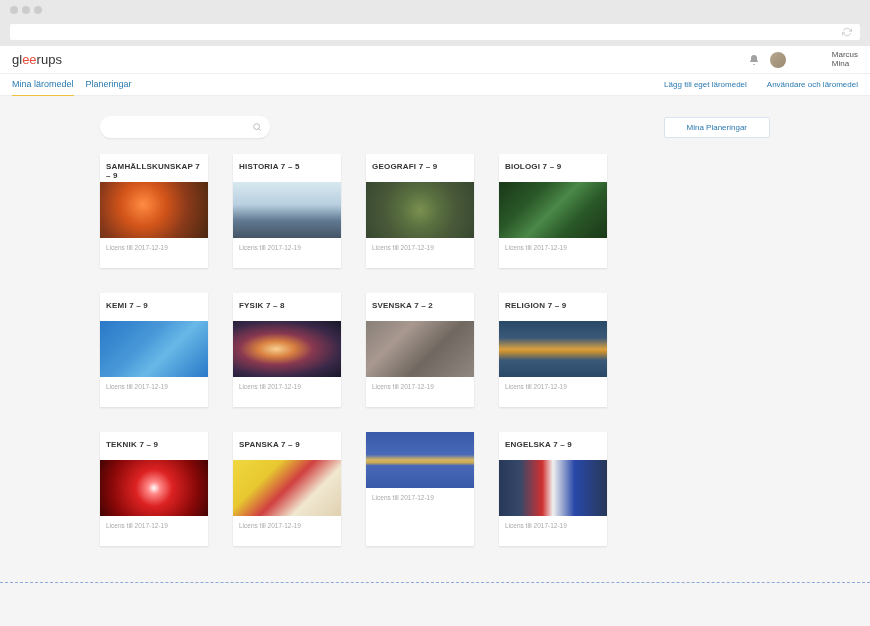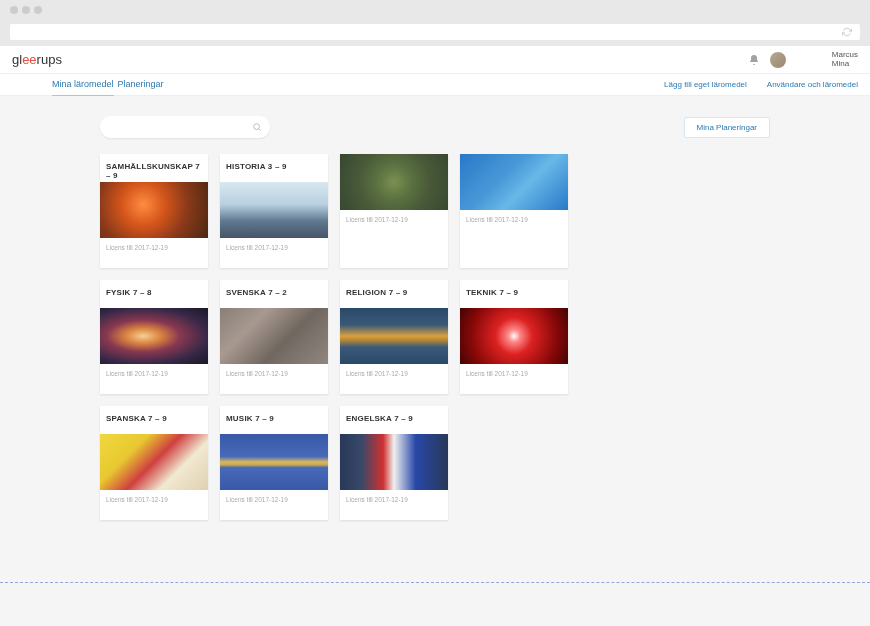--- a/index.html
+++ b/index.html
@@ -14,35 +14,35 @@
     
     .header { background: #fff; display: flex; align-items: center; justify-content: space-between; padding: 6px 12px; height: 28px; border-bottom: 1px solid #eee; }
     .logo { font-size: 13px; font-weight: 500; color: #333; }
     .logo .accent { color: #e74c3c; }
     .header-right { display: flex; align-items: center; gap: 10px; }
     .bell-icon { width: 12px; height: 12px; opacity: 0.6; }
     .avatar { width: 16px; height: 16px; border-radius: 50%; background: linear-gradient(135deg, #b8a890, #9a8870); }
     .user-name { font-size: 8px; color: #555; line-height: 1.1; margin-left: 36px; }
     
     .nav-row { background: #fff; display: flex; align-items: center; justify-content: space-between; padding: 0 12px; height: 22px; border-bottom: 1px solid #eee; }
-    .nav-left { display: flex; gap: 4px; margin-left: 40px; }
+    .nav-left { display: flex; gap: 12px; }
     .nav-tab { font-size: 9px; color: #2a7ab0; padding: 6px 0; cursor: pointer; border-bottom: 2px solid transparent; }
     .nav-tab.active { border-bottom-color: #f0c040; }
     .nav-right { display: flex; gap: 20px; }
     .nav-link { font-size: 8px; color: #2a7ab0; cursor: pointer; }
     
     .content { padding: 20px 0; background: #f5f5f5; position: relative; }
     
     .top-row { display: flex; align-items: center; justify-content: space-between; max-width: 670px; margin: 0 auto 16px; padding: 0 0 0 0; }
     .search-wrap { position: relative; width: 170px; margin-left: 0; }
     .search-input { width: 100%; height: 22px; border: none; border-radius: 11px; background: #fff; padding: 0 28px 0 12px; font-size: 9px; outline: none; box-shadow: 0 1px 2px rgba(0,0,0,0.08); }
     .search-icon { position: absolute; right: 8px; top: 50%; transform: translateY(-50%); width: 10px; height: 10px; opacity: 0.5; }
-    .plan-btn { background: #fff; border: 1px solid #d8e4f0; color: #2a7ab0; font-size: 8px; padding: 5px 12px; border-radius: 2px; cursor: pointer; }
-    
-    .grid { display: grid; grid-template-columns: repeat(4, 108px); gap: 12px; max-width: 670px; margin: 0 auto; justify-content: start; padding-left: 0; }
+    .plan-btn { background: #fff; border: 1px solid #d8e4f0; color: #2a7ab0; font-size: 8px; padding: 5px 22px; border-radius: 2px; cursor: pointer; }
+    
+    .grid { display: grid; grid-template-columns: repeat(4, 108px); gap: 25px; max-width: 670px; margin: 0 auto; justify-content: start; padding-left: 0; }
     .card { background: #fff; box-shadow: 0 1px 2px rgba(0,0,0,0.1); cursor: pointer; }
     .card-title { font-size: 8px; font-weight: 600; color: #333; padding: 8px 6px 6px; height: 28px; letter-spacing: 0.2px; }
     .card-img { width: 100%; height: 56px; background-size: cover; background-position: center; }
     .card-footer { padding: 6px; height: 30px; }
     .card-license { font-size: 6.5px; color: #aaa; }
     
     .img-samh { background: radial-gradient(circle at 40% 40%, #ff8c42 0%, #d4551a 30%, #8b3a1a 60%, #4a2810 100%); }
     .img-hist { background: linear-gradient(180deg, #d8e8f0 0%, #b8d0e0 40%, #607890 70%, #455565 100%); }
     .img-geo { background: radial-gradient(circle at 50% 50%, #7a9050 0%, #5a7040 30%, #485838 60%, #384830 100%); }
     .img-bio { background: linear-gradient(135deg, #1a3818 0%, #2a5828 30%, #4a8848 50%, #2a5828 70%, #1a3818 100%); }
@@ -115,33 +115,42 @@
   </div>
   <div class="grid">
       <div class="card">
         <div class="card-title">SAMHÄLLSKUNSKAP 7 – 9</div>
         <div class="card-img img-samh"></div>
         <div class="card-footer">
           <div class="card-license">Licens till 2017-12-19</div>
         </div>
       </div>
       <div class="card">
-        <div class="card-title">HISTORIA 3 – 9</div>
+        <div class="card-title">HISTORIA 7 – 5</div>
         <div class="card-img img-hist"></div>
         <div class="card-footer">
           <div class="card-license">Licens till 2017-12-19</div>
         </div>
       </div>
       <div class="card">
+        <div class="card-title">GEOGRAFI 7 – 9</div>
         <div class="card-img img-geo"></div>
         <div class="card-footer">
           <div class="card-license">Licens till 2017-12-19</div>
         </div>
       </div>
       <div class="card">
+        <div class="card-title">BIOLOGI 7 – 9</div>
+        <div class="card-img img-bio"></div>
+        <div class="card-footer">
+          <div class="card-license">Licens till 2017-12-19</div>
+        </div>
+      </div>
+      <div class="card">
+        <div class="card-title">KEMI 7 – 9</div>
         <div class="card-img img-kemi"></div>
         <div class="card-footer">
           <div class="card-license">Licens till 2017-12-19</div>
         </div>
       </div>
       <div class="card">
         <div class="card-title">FYSIK 7 – 8</div>
         <div class="card-img img-fysik"></div>
         <div class="card-footer">
           <div class="card-license">Licens till 2017-12-19</div>
@@ -169,21 +178,20 @@
         </div>
       </div>
       <div class="card">
         <div class="card-title">SPANSKA 7 – 9</div>
         <div class="card-img img-span"></div>
         <div class="card-footer">
           <div class="card-license">Licens till 2017-12-19</div>
         </div>
       </div>
       <div class="card">
-        <div class="card-title">MUSIK 7 – 9</div>
         <div class="card-img img-musik"></div>
         <div class="card-footer">
           <div class="card-license">Licens till 2017-12-19</div>
         </div>
       </div>
       <div class="card">
         <div class="card-title">ENGELSKA 7 – 9</div>
         <div class="card-img img-eng"></div>
         <div class="card-footer">
           <div class="card-license">Licens till 2017-12-19</div>

